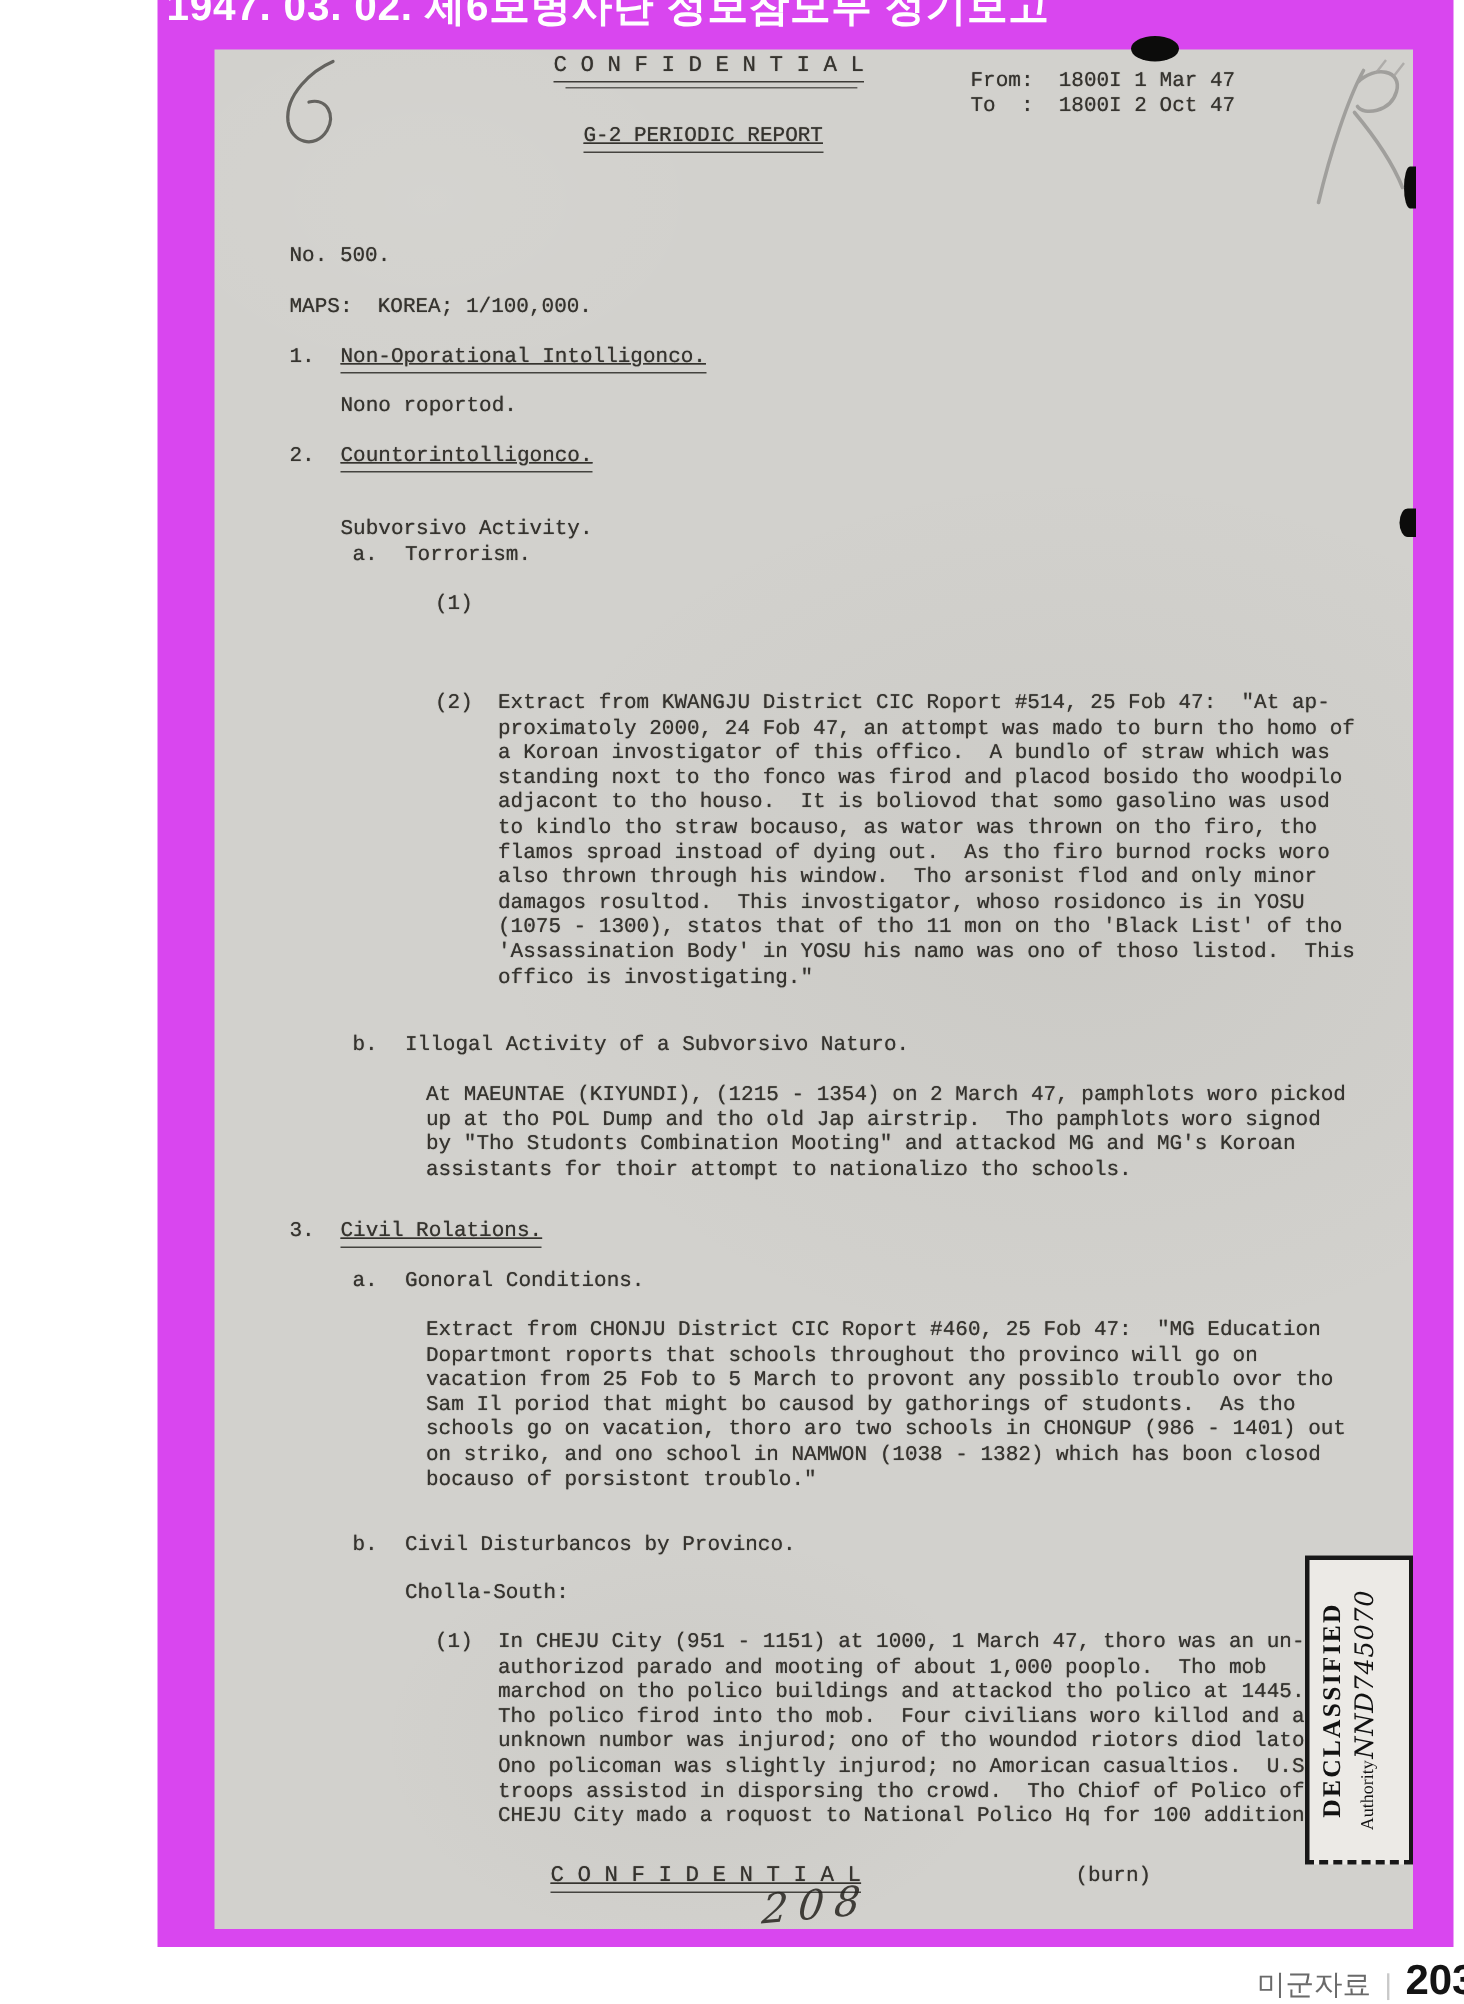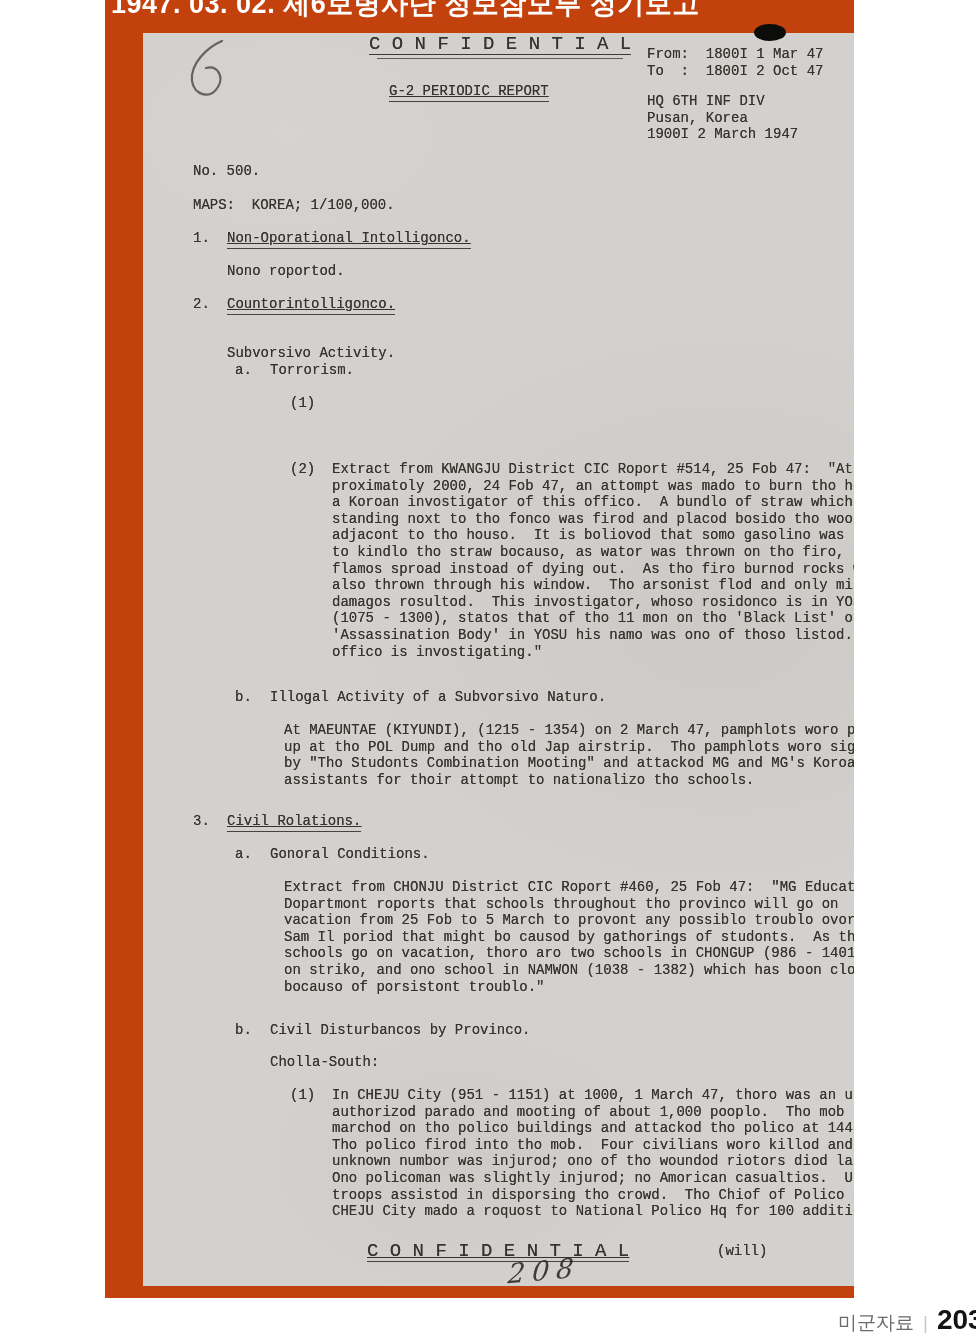--- a/index.html
+++ b/index.html
@@ -3,22 +3,22 @@
 <meta charset="utf-8">
 <style>
   * { box-sizing: border-box; }
   html,body { margin:0; padding:0; }
   body {
     width:976px; height:1336px; position:relative; overflow:hidden;
     background:#ffffff;
     font-family:"Liberation Mono","DejaVu Sans Mono",monospace;
   }
   .scan {
-    position:absolute; left:105px; top:0; width:749px; height:1298px;
-    background:#c2410c; overflow:hidden;
+    position:absolute; left:105px; top:0; width:864px; height:1298px;
+    background:#d946ef; overflow:hidden;
   }
   .ktitle {
     position:absolute; left:6px; top:-14px; white-space:nowrap;
     color:#ffffff; font-family:"Liberation Sans","DejaVu Sans",sans-serif;
     font-weight:bold; font-size:27px; letter-spacing:0.5px;
   }
   .page {
     position:absolute; left:38px; top:33px; width:799px; height:1253px;
     color:#35332e; font-size:14px;
     background:
@@ -33,21 +33,21 @@
   }
   .ul { border-bottom:1px solid rgba(44,42,38,0.85); padding-bottom:1px;text-decoration:underline; }
   .uu {
     padding-bottom:6px;
     background-image:linear-gradient(rgba(44,42,38,0.9),rgba(44,42,38,0.9)),
                      linear-gradient(rgba(44,42,38,0.7),rgba(44,42,38,0.7));
     background-size:100% 1px, 94% 1px;
     background-position:0 calc(100% - 4px), 8px 100%;
     background-repeat:no-repeat;
   }
-  .conf { font-size:19px; }
+  .conf { font-size:15px; }
   .notch {
     position:absolute; left:611px; top:-9px; width:32px; height:17px;
     background:#0c0c0b; border-radius:50%;
   }
   .edge-mark { position:absolute; background:#0c0c0b; }
   .mark1 { left:790px; top:306px; width:11px; height:19px; border-radius:60% 0 0 60%; }
   .mark2 { left:793px; top:78px;  width:8px;  height:28px; border-radius:60% 0 0 60%; }
   .squiggle { position:absolute; }
   .hand208 {
     position:absolute; left:365px; top:1222px;
@@ -101,23 +101,20 @@
 
     <svg class="squiggle" style="left:722px;top:6px" width="84" height="104" viewBox="0 0 84 104">
       <path d="M14 96 C22 62 34 26 44 8 M40 16 C52 4 70 8 66 22 C62 36 44 38 40 32 M38 36 C48 48 62 66 70 86" fill="none" stroke="#949290" stroke-width="2.4" stroke-linecap="round" opacity="0.8"></path>
       <path d="M52 10 l7 -9 M64 12 l7 -9" fill="none" stroke="#a5a3a0" stroke-width="1.6" opacity="0.8"></path>
     </svg>
 
     <div class="t conf uu" style="left:226px;top:3px">C O N F I D E N T I A L</div>
     <div class="t ul" style="left:246px;top:50px">G-2 PERIODIC REPORT</div>
     <div class="t" style="left:504px;top:13px">From:  1800I 1 Mar 47
 To  :  1800I 2 Oct 47</div>
-    <div class="t" style="left:504px;top:60px">HQ 6TH INF DIV
-Pusan, Korea
-1900I 2 March 1947</div>
 
     <div class="t" style="left:50px;top:130px">No. 500.</div>
     <div class="t" style="left:50px;top:164px">MAPS:  KOREA; 1/100,000.</div>
 
     <div class="t" style="left:50px;top:197px">1.</div>
     <div class="t ul" style="left:84px;top:197px">Non-Oporational Intolligonco.</div>
     <div class="t" style="left:84px;top:230px">Nono roportod.</div>
 
     <div class="t" style="left:50px;top:263px">2.</div>
     <div class="t ul" style="left:84px;top:263px">Countorintolligonco.</div>
@@ -170,21 +167,21 @@
     <div class="t" style="left:189px;top:1054px">In CHEJU City (951 - 1151) at 1000, 1 March 47, thoro was an un-
 authorizod parado and mooting of about 1,000 pooplo.  Tho mob
 marchod on tho polico buildings and attackod tho polico at 1445.
 Tho polico firod into tho mob.  Four civilians woro killod and an
 unknown numbor was injurod; ono of tho woundod riotors diod lator.
 Ono policoman was slightly injurod; no Amorican casualtios.  U.S.
 troops assistod in disporsing tho crowd.  Tho Chiof of Polico of
 CHEJU City mado a roquost to National Polico Hq for 100 additional</div>
 
     <div class="t conf ul" style="left:224px;top:1210px">C O N F I D E N T I A L</div>
-    <div class="t" style="left:574px;top:1210px">(will)</div>
+    <div class="t" style="left:574px;top:1210px">(burn)</div>
     <div class="hand208">208</div>
 
     <div class="stamp">
       <div class="stamp-rot">
         <div class="stamp-line1">DECLASSIFIED</div>
         <div class="stamp-line2">
           <span>Authority</span><span class="stamp-authnum">NND745070</span>
         </div>
       </div>
     </div>

